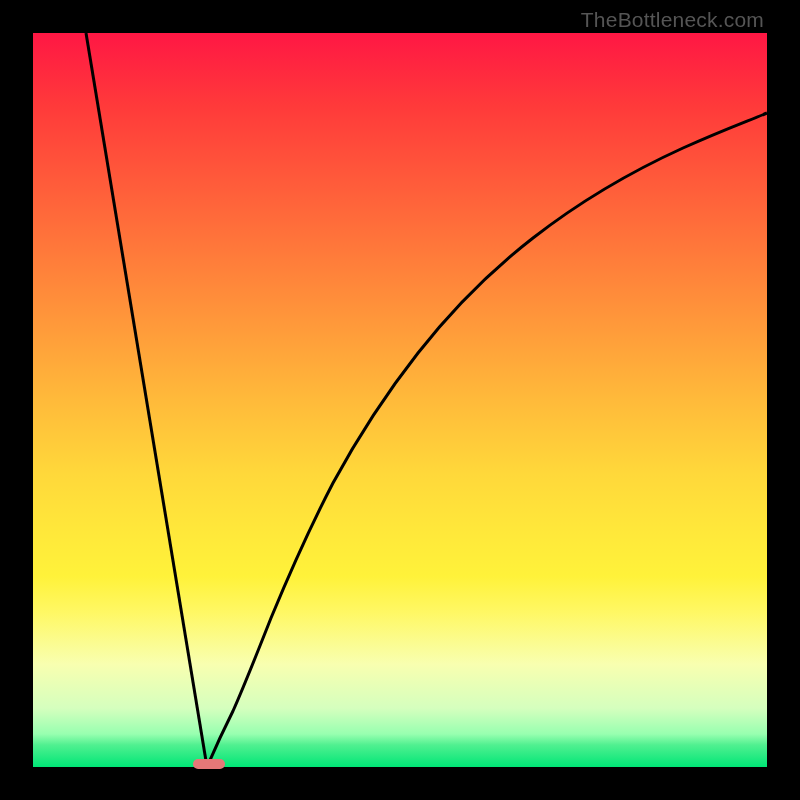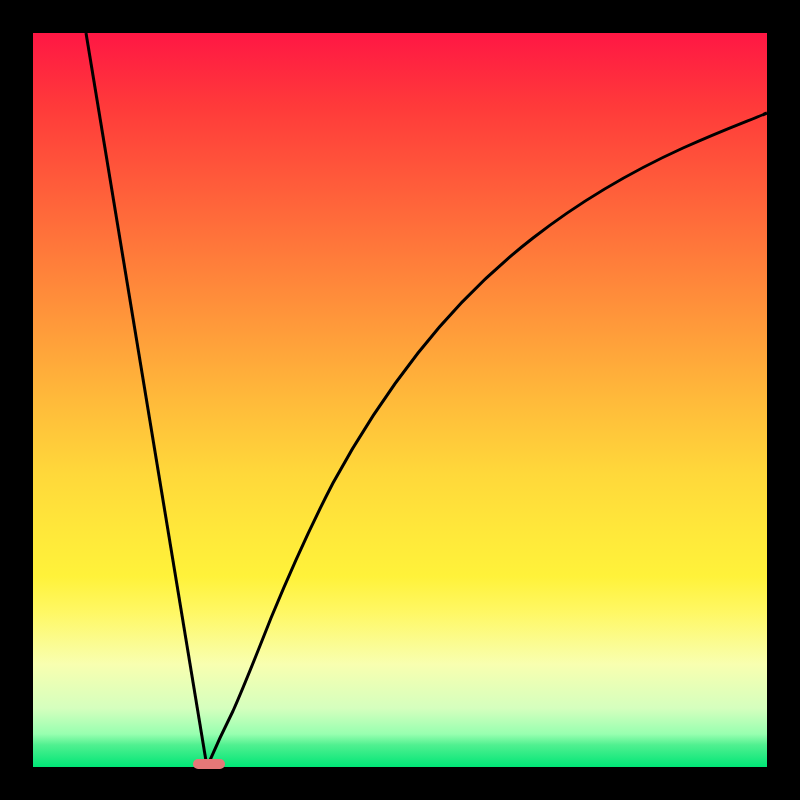--- a/index.html
+++ b/index.html
@@ -75,13 +75,14 @@
              C 212 651, 225 618, 238 585
              C 255 544, 275 498, 300 450
              C 325 404, 352 362, 385 320
              C 418 278, 455 240, 500 205
              C 545 170, 595 140, 650 115
              C 690 97, 715 88, 734 80" stroke="#000" stroke-width="3" fill="none"></path>
   </svg>
 
   <div class="marker" style="left: 193px; top: 759px; width: 32px; height: 10px;"></div>
 
+  <div class="watermark">TheBottleneck.com</div>
 </div>
 
 </body></html>

